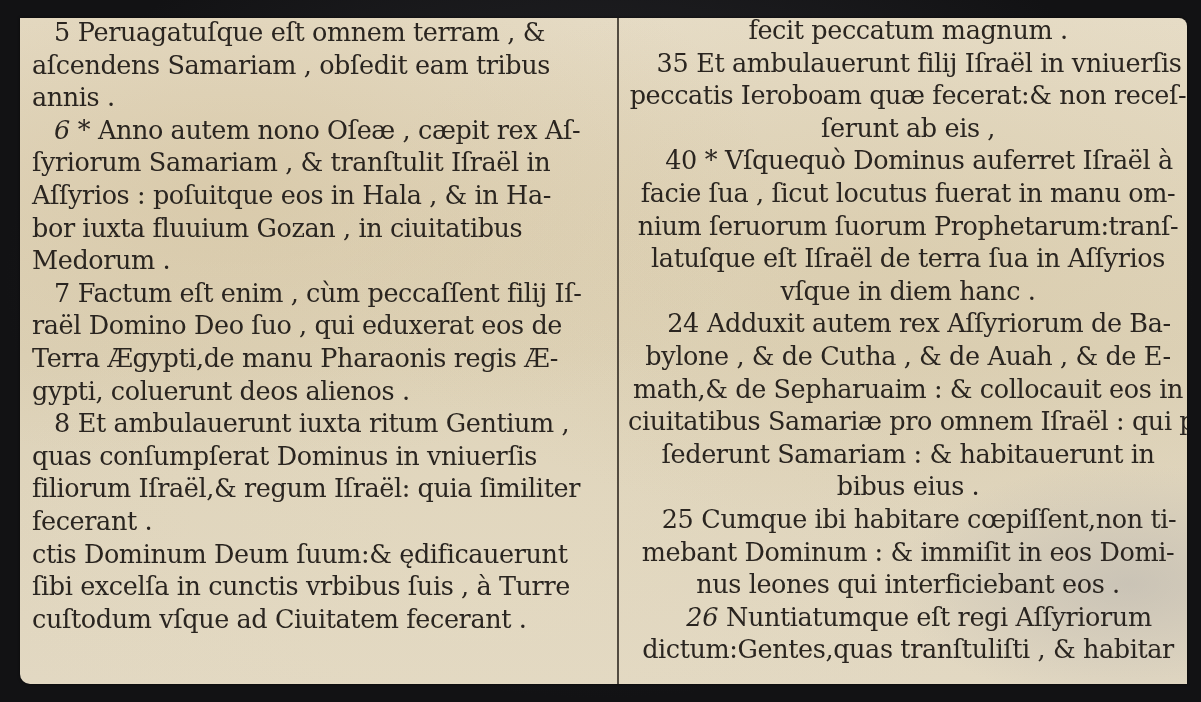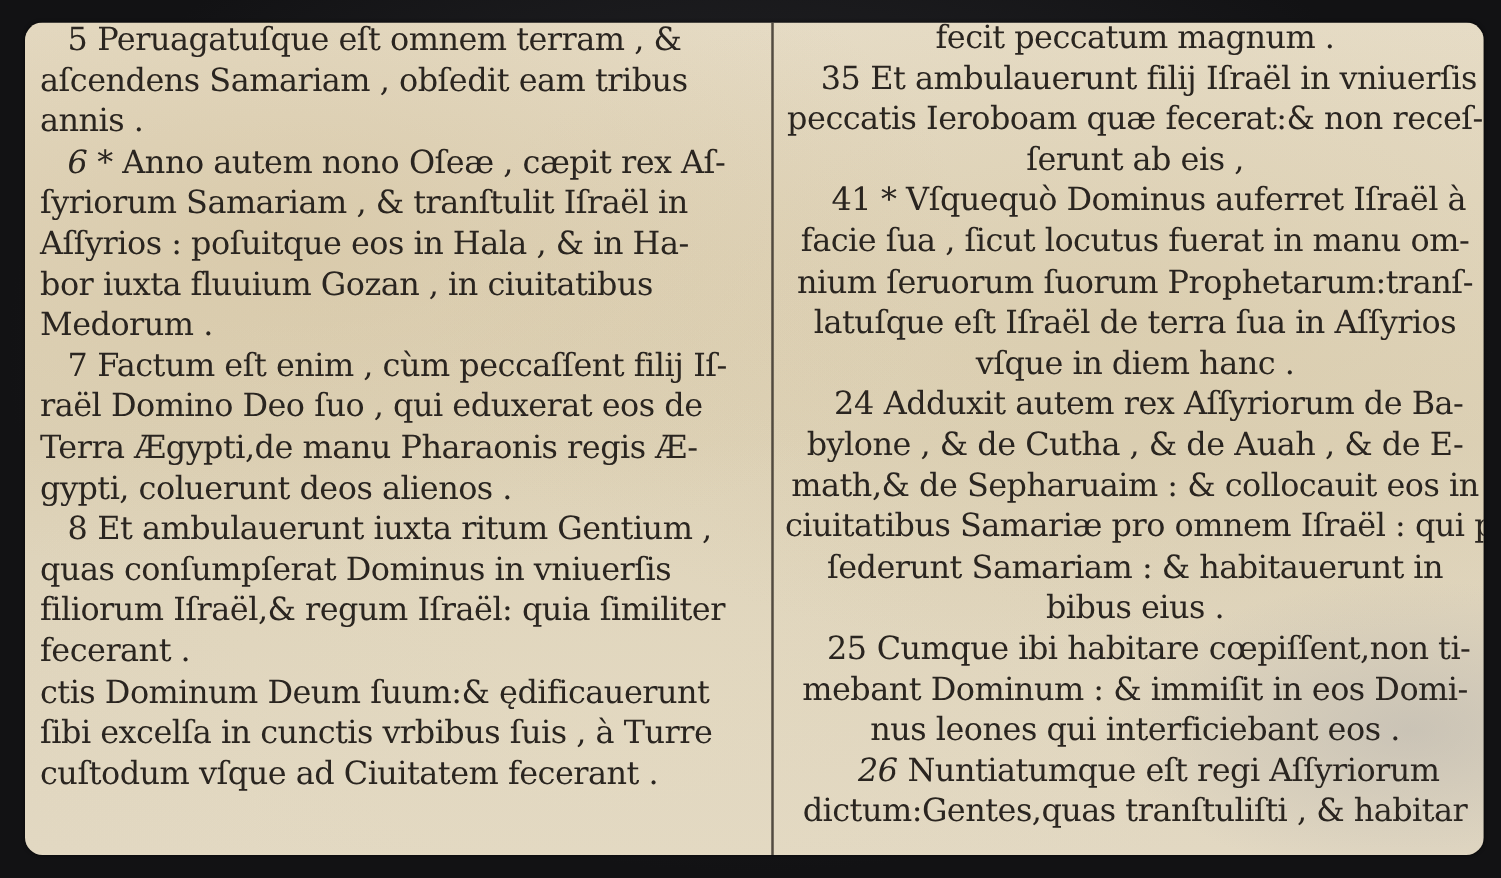--- a/index.html
+++ b/index.html
@@ -20,21 +20,20 @@
       background:
         radial-gradient(ellipse at 18% 25%, rgba(196,170,120,0.28) 0%, rgba(196,170,120,0) 40%),
         radial-gradient(ellipse at 75% 35%, rgba(205,185,140,0.25) 0%, rgba(205,185,140,0) 45%),
         radial-gradient(ellipse at 40% 80%, rgba(230,220,195,0.35) 0%, rgba(230,220,195,0) 50%),
         radial-gradient(ellipse at 95% 85%, rgba(160,160,165,0.35) 0%, rgba(160,160,165,0) 15%),
         linear-gradient(180deg, #e6dcc6 0%, #ddd2b8 50%, #e2d8c2 100%);
       border-top-right-radius: 8px;
       border-bottom-left-radius: 10px;
       box-shadow: 0 0 3px rgba(0,0,0,0.6);
       overflow: hidden;
-      border-radius: 14px;
     }
     .column {
       position: absolute;
       top: 0;
       font-family: "DejaVu Serif", "Liberation Serif", serif;
       color: #2a2520;
       font-size: 25.5px;
       line-height: 32.6px;
       letter-spacing: -0.4px;
       white-space: nowrap;
@@ -82,21 +81,21 @@
       <span class="line"><span>cuſtodum vſque ad Ciuitatem fecerant .</span></span>
     </div>
 
   <div class="divider"></div>
 
   <div class="column col-right" id="col-right">
       <span class="line"><span>fecit peccatum magnum .</span></span>
       <span class="line indent"><span class="vnum">35</span><span>Et ambulauerunt filij Iſraël in vniuerſis</span></span>
       <span class="line"><span>peccatis Ieroboam quæ fecerat:&amp; non receſ-</span></span>
       <span class="line"><span>ſerunt ab eis ,</span></span>
-      <span class="line indent"><span class="vnum">41</span><span>* Vſquequò Dominus auferret Iſraël à</span></span>
+      <span class="line indent"><span class="vnum">40</span><span>* Vſquequò Dominus auferret Iſraël à</span></span>
       <span class="line"><span>facie ſua , ſicut locutus fuerat in manu om-</span></span>
       <span class="line"><span>nium ſeruorum ſuorum Prophetarum:tranſ-</span></span>
       <span class="line"><span>latuſque eſt Iſraël de terra ſua in Aſſyrios</span></span>
       <span class="line"><span>vſque in diem hanc .</span></span>
       <span class="line indent"><span class="vnum">24</span><span>Adduxit autem rex Aſſyriorum de Ba-</span></span>
       <span class="line"><span>bylone , &amp; de Cutha , &amp; de Auah , &amp; de E-</span></span>
       <span class="line"><span>math,&amp; de Sepharuaim : &amp; collocauit eos in</span></span>
       <span class="line"><span>ciuitatibus Samariæ pro omnem Iſraël : qui poſ-</span></span>
       <span class="line"><span>ſederunt Samariam : &amp; habitauerunt in</span></span>
       <span class="line"><span>bibus eius .</span></span>

